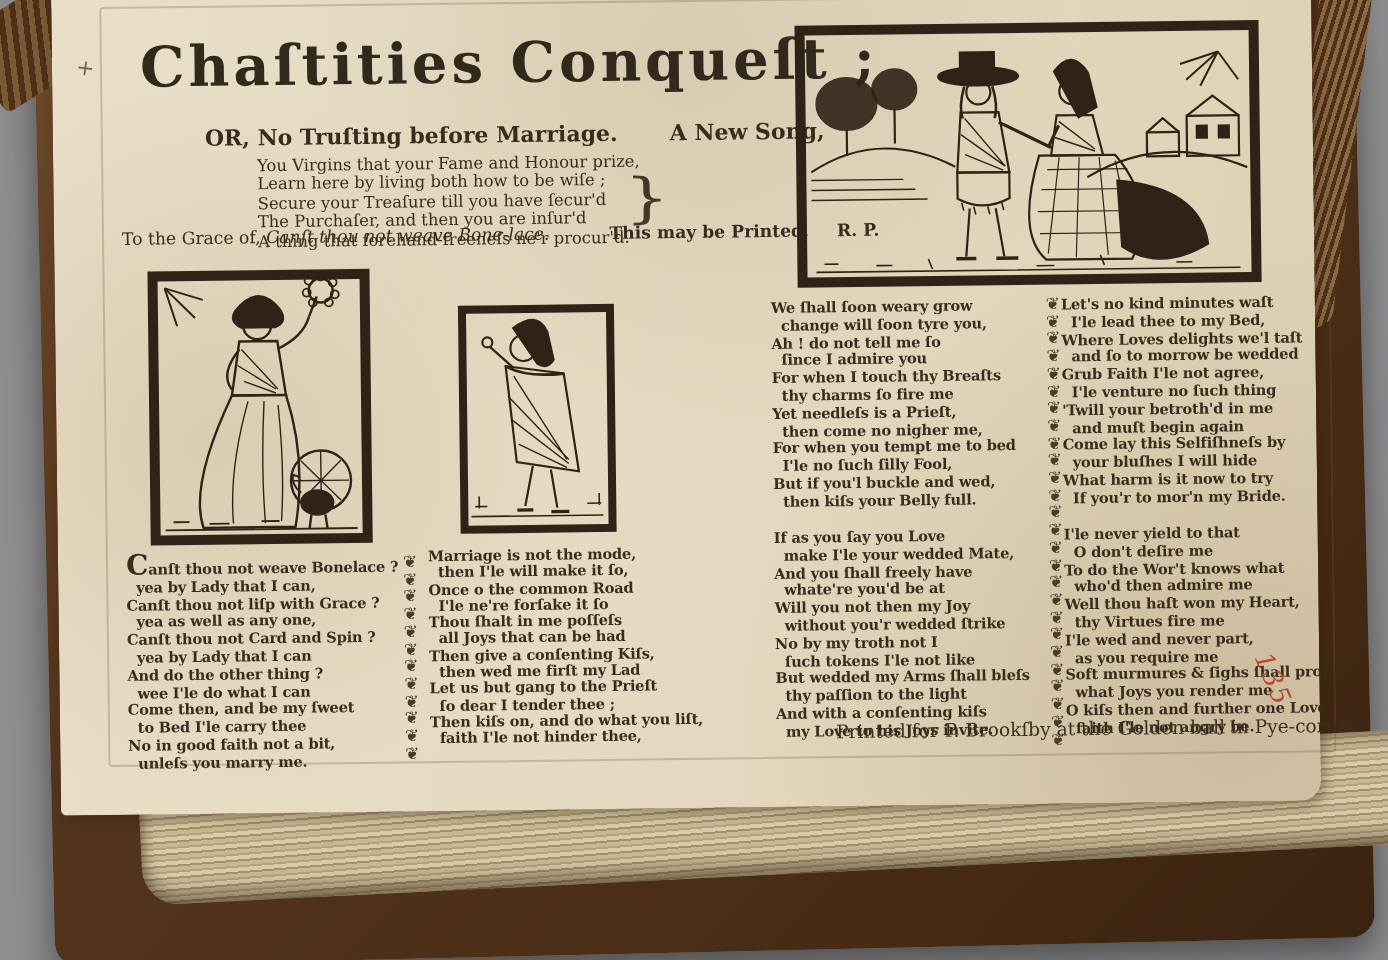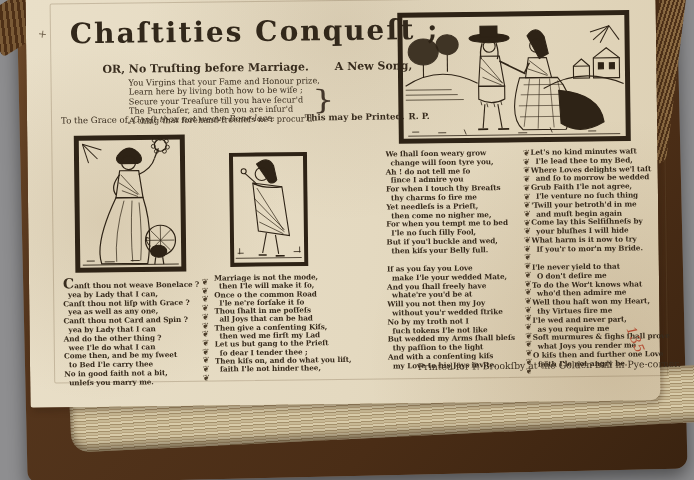--- a/index.html
+++ b/index.html
@@ -38,21 +38,21 @@
   .pencil-plus{left:12px;top:32px;font-size:11px;color:#6d5f4b;transform:rotate(8deg);}
   .title{left:44px;top:22px;font-size:28px;font-weight:bold;letter-spacing:2px;
     color:#32281b;white-space:nowrap;}
   .subtitle-row{left:76px;top:68px;font-size:11px;font-weight:bold;white-space:nowrap;}
   .subtitle-row .gap{display:inline-block;width:26px;}
   .epigraph{left:102px;top:84px;font-size:8.2px;line-height:9.4px;white-space:pre-wrap;}
   .brace{left:288px;top:92px;font-size:27px;color:#43362a;transform:scaleX(1.3);}
   .tune-row{left:34px;top:120px;font-size:8.6px;white-space:nowrap;}
   .tune-title{font-style:italic;}
   .license{font-weight:bold;margin-left:30px;}
-  .licenser{margin-left:4px;font-weight:bold;}
+  .licenser{margin-left:14px;font-weight:bold;}
   .col{font-weight:bold;font-size:7.3px;line-height:8.8px;white-space:pre-wrap;
     color:#382c1e;letter-spacing:-0.1px;width:150px;}
   .col.c2{line-height:8.3px;}
   .col1-dropcap::first-letter{font-size:14px;font-weight:bold;}
   .fleuron{font-size:8.5px;line-height:8.7px;white-space:pre-line;color:#4a3b28;
     width:14px;text-align:center;}
   .imprint{left:388px;top:370px;font-size:9.3px;white-space:nowrap;color:#3a2e20;}
   .folio{left:592px;top:344px;font-size:13px;font-style:italic;color:#b44a31;
     transform:rotate(68deg);letter-spacing:1px;}
   .woodcut{position:absolute;}

